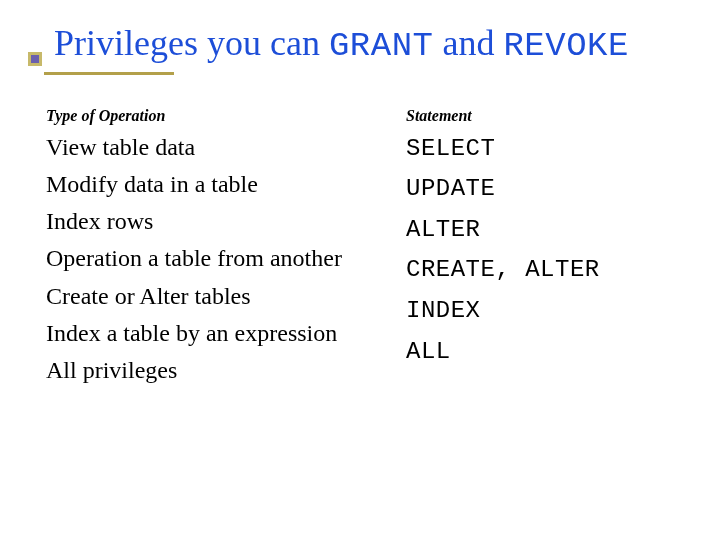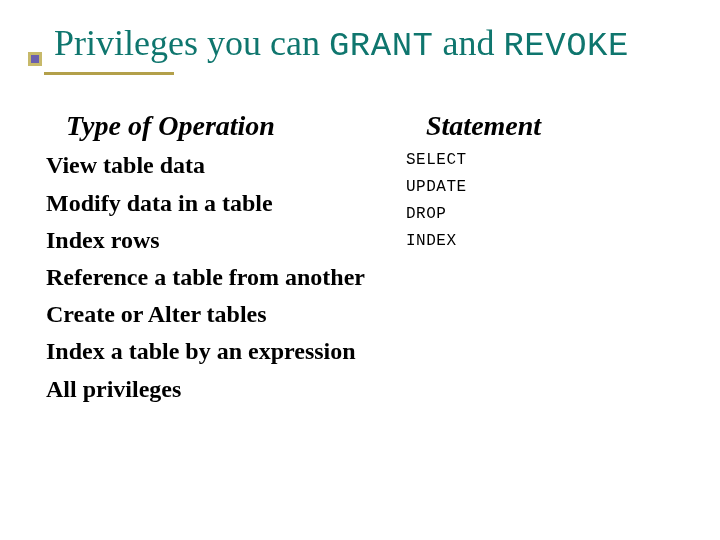--- a/index.html
+++ b/index.html
@@ -30,21 +30,21 @@
     width: 14px;
     height: 14px;
     margin-right: 12px;
     flex: 0 0 auto;
     position: relative;
     top: 14px;
   }
   .title-bullet svg { display: block; }
   .title-text {
     font-size: 36px;
-    color: #0f766e;
+    color: #1d4ed8;
     line-height: 1.1;
     white-space: nowrap;
   }
   .title-text .mono {
     font-family: "Courier New", Courier, monospace;
     font-size: 34px;
     letter-spacing: 0.5px;
   }
   .accent-line {
     position: absolute;
@@ -63,32 +63,30 @@
   }
   .col {
     display: flex;
     flex-direction: column;
   }
   .col-left  { width: 360px; }
   .col-right { flex: 1; }
   .hdr {
     font-style: italic;
     font-weight: bold;
-    font-size: 28px;
+    font-size: 16px;
     line-height: 1.55;
-    margin-left: 20px;
   }
   .cell-op {
     font-size: 24px;
     line-height: 1.55;
-    font-weight: bold;
   }
   .cell-stmt {
     font-family: "Courier New", Courier, monospace;
-    font-size: 16px;
+    font-size: 24px;
     line-height: 1.69;
     letter-spacing: 0.5px;
   }
 </style>
 </head>
 <body>
 
 <div class="slide">
 
   <div class="title-row">
@@ -104,27 +102,29 @@
   </div>
 
   <div class="accent-line"></div>
 
   <div class="content">
     <div class="col col-left">
       <div class="hdr">Type of Operation</div>
       <div class="cell-op">View table data</div>
       <div class="cell-op">Modify data in a table</div>
       <div class="cell-op">Index rows</div>
-      <div class="cell-op">Reference a table from another</div>
+      <div class="cell-op">Operation a table from another</div>
       <div class="cell-op">Create or Alter tables</div>
       <div class="cell-op">Index a table by an expression</div>
       <div class="cell-op">All privileges</div>
     </div>
     <div class="col col-right">
       <div class="hdr">Statement</div>
       <div class="cell-stmt">SELECT</div>
       <div class="cell-stmt">UPDATE</div>
-      <div class="cell-stmt">DROP</div>
+      <div class="cell-stmt">ALTER</div>
+      <div class="cell-stmt">CREATE, ALTER</div>
       <div class="cell-stmt">INDEX</div>
+      <div class="cell-stmt">ALL</div>
     </div>
   </div>
 
 </div>
 
 </body></html>

